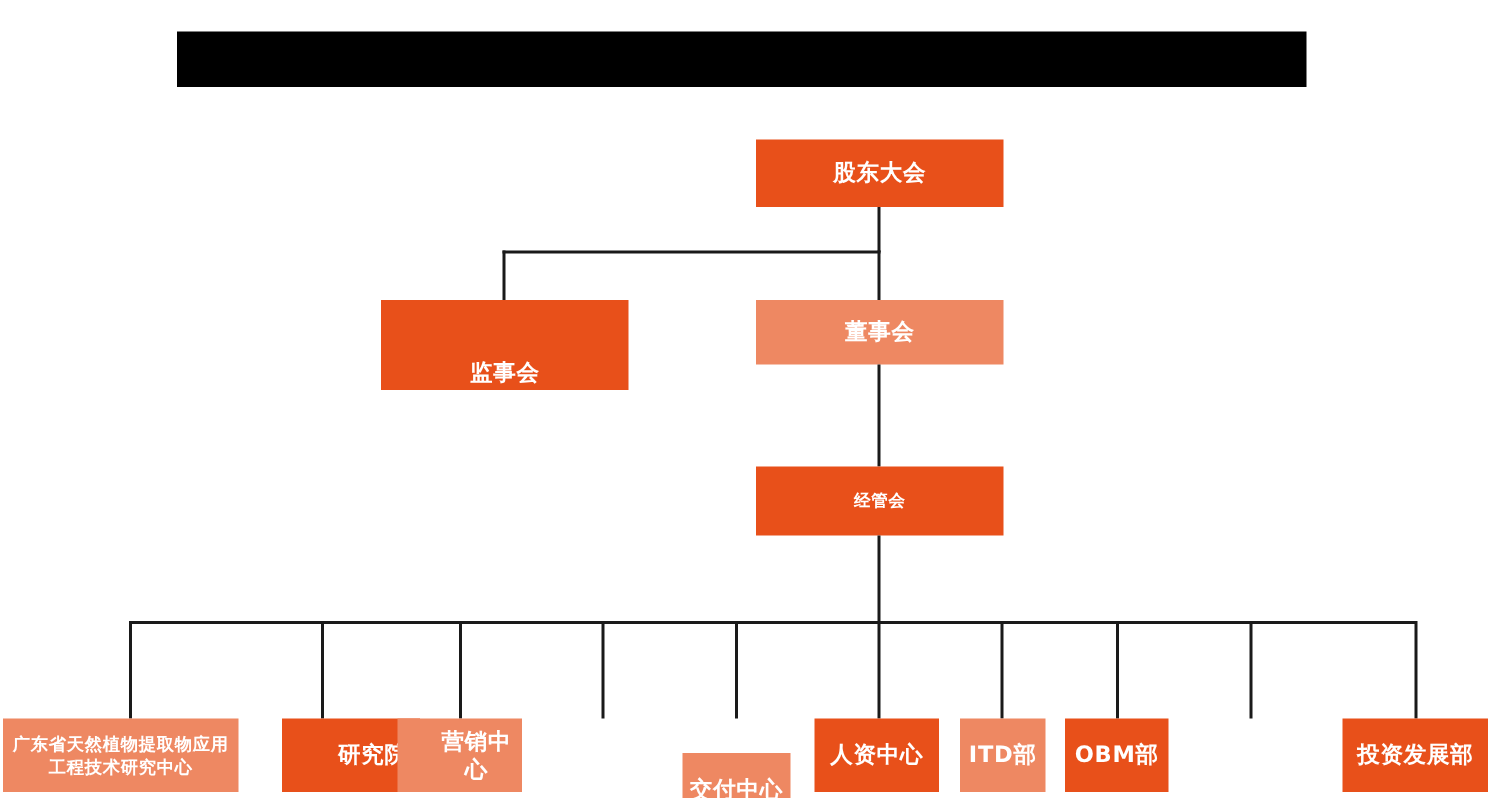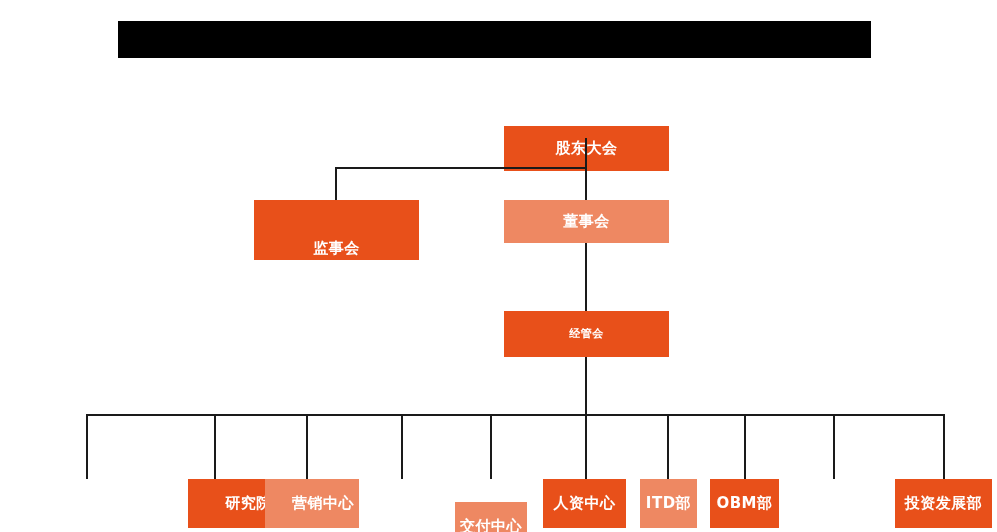--- a/index.html
+++ b/index.html
@@ -62,21 +62,21 @@
     background: #1a1a1a;
   }
 </style>
 </head>
 <body>
 
 <div id="org-root">
 
   <div class="redaction-bar"></div>
 
-  <div class="node dark" style="left:504px; top:93px; width:165px; height:45px; font-size:15px;margin-top:33px;">
+  <div class="node dark" style="left:504px; top:93px; width:165px; height:45px; font-size:15px;">
     <span class="node-label">股东大会</span>
   </div>
 
   <div class="vline" style="left:585px; top:138px; height:30px;"></div>
   <div class="hline" style="left:335px; top:167px; width:252px;"></div>
   <div class="vline" style="left:335px; top:167px; height:33px;"></div>
   <div class="vline" style="left:585px; top:167px; height:33px;"></div>
 
   <div class="node dark" style="left:254px; top:200px; width:165px; height:60px; font-size:15px;align-items:flex-end;">
     <span class="node-label">监事会</span>
@@ -99,26 +99,29 @@
   <div class="vline" style="left:214px; top:414px; height:65px;"></div>
   <div class="vline" style="left:306px; top:414px; height:65px;"></div>
   <div class="vline" style="left:401px; top:414px; height:65px;"></div>
   <div class="vline" style="left:490px; top:414px; height:65px;"></div>
   <div class="vline" style="left:585px; top:414px; height:65px;"></div>
   <div class="vline" style="left:667px; top:414px; height:65px;"></div>
   <div class="vline" style="left:744px; top:414px; height:65px;"></div>
   <div class="vline" style="left:833px; top:414px; height:65px;"></div>
   <div class="vline" style="left:943px; top:414px; height:65px;"></div>
 
+  <div class="node light" style="left:2px; top:479px; width:157px; height:49px; font-size:11.5px;">
+    <span class="node-label">广东省天然植物提取物应用工程技术研究中心</span>
+  </div>
 
   <div class="node dark" style="left:188px; top:479px; width:92px; height:49px; font-size:15px;padding-left:33px;">
     <span class="node-label">研究院</span>
   </div>
 
-  <div class="node light" style="left:265px; top:479px; width:94px; height:49px; font-size:15px;padding-left:26px;">
+  <div class="node light" style="left:265px; top:479px; width:83px; height:49px; font-size:15px;padding-left:26px;">
     <span class="node-label">营销中心</span>
   </div>
 
 
   <div class="node light" style="left:455px; top:502px; width:72px; height:49px; font-size:15px;">
     <span class="node-label">交付中心</span>
   </div>
 
   <div class="node light" style="left:640px; top:479px; width:57px; height:49px; font-size:15px;">
     <span class="node-label">ITD部</span>

